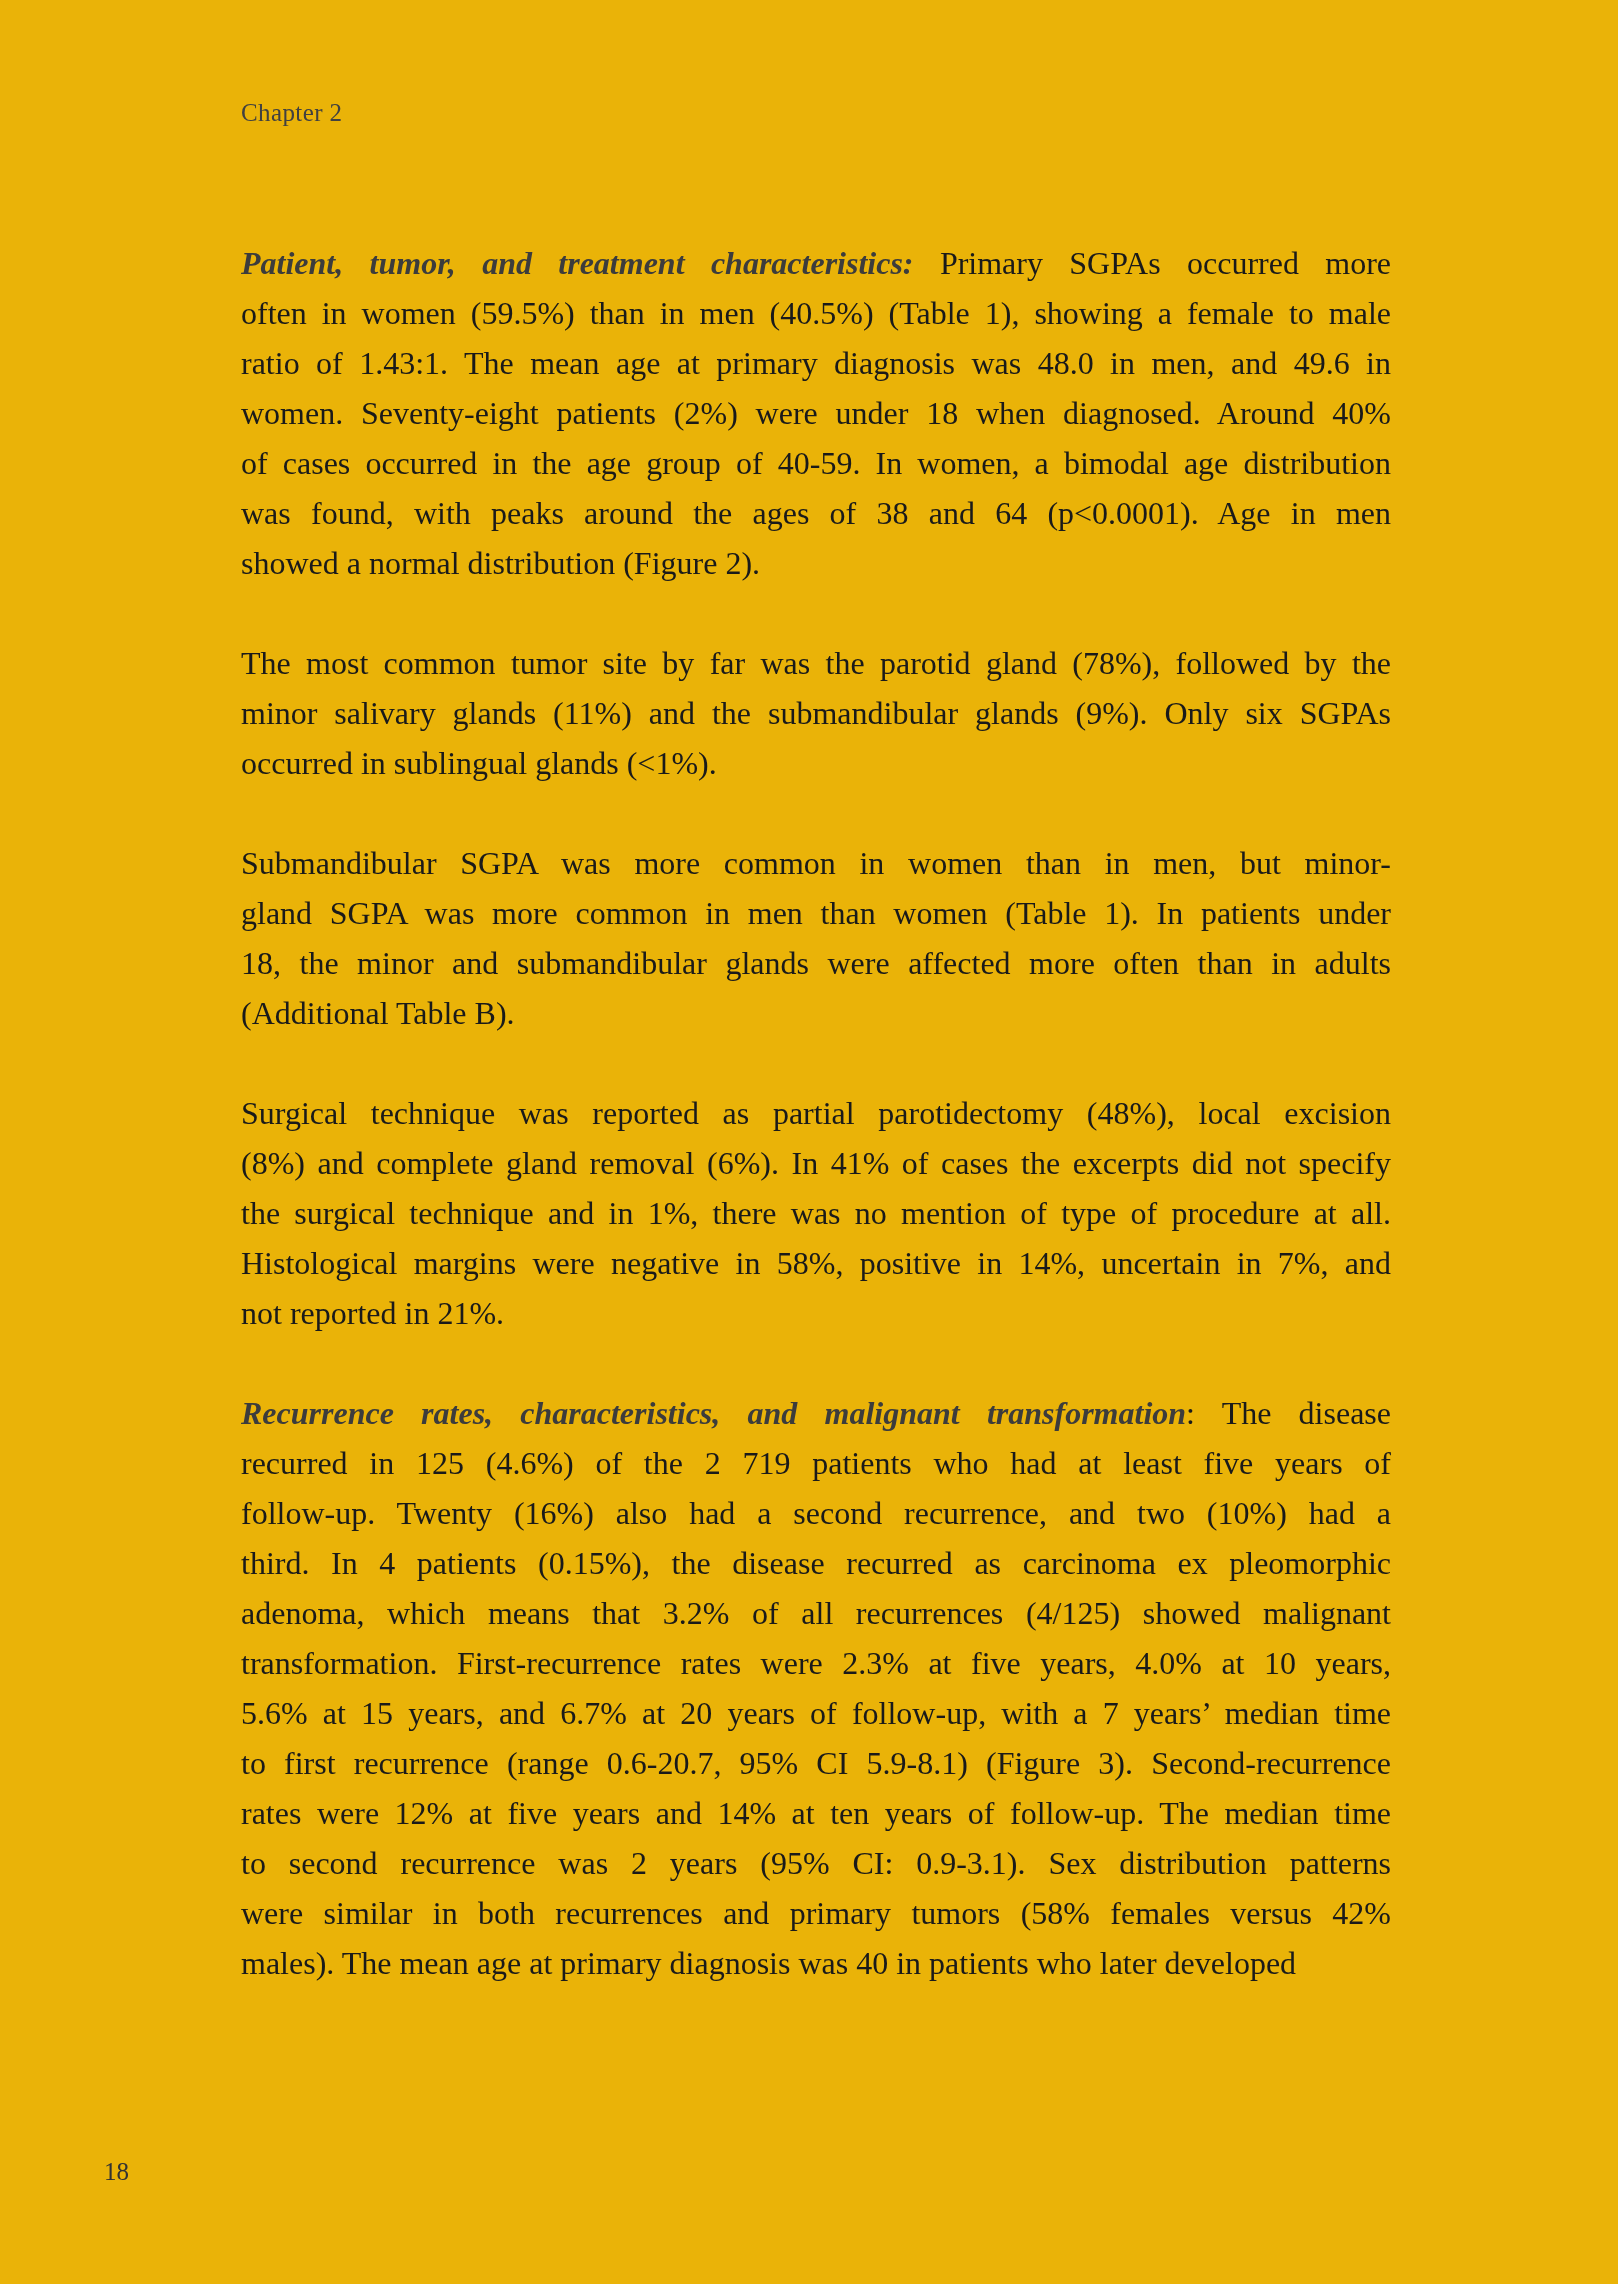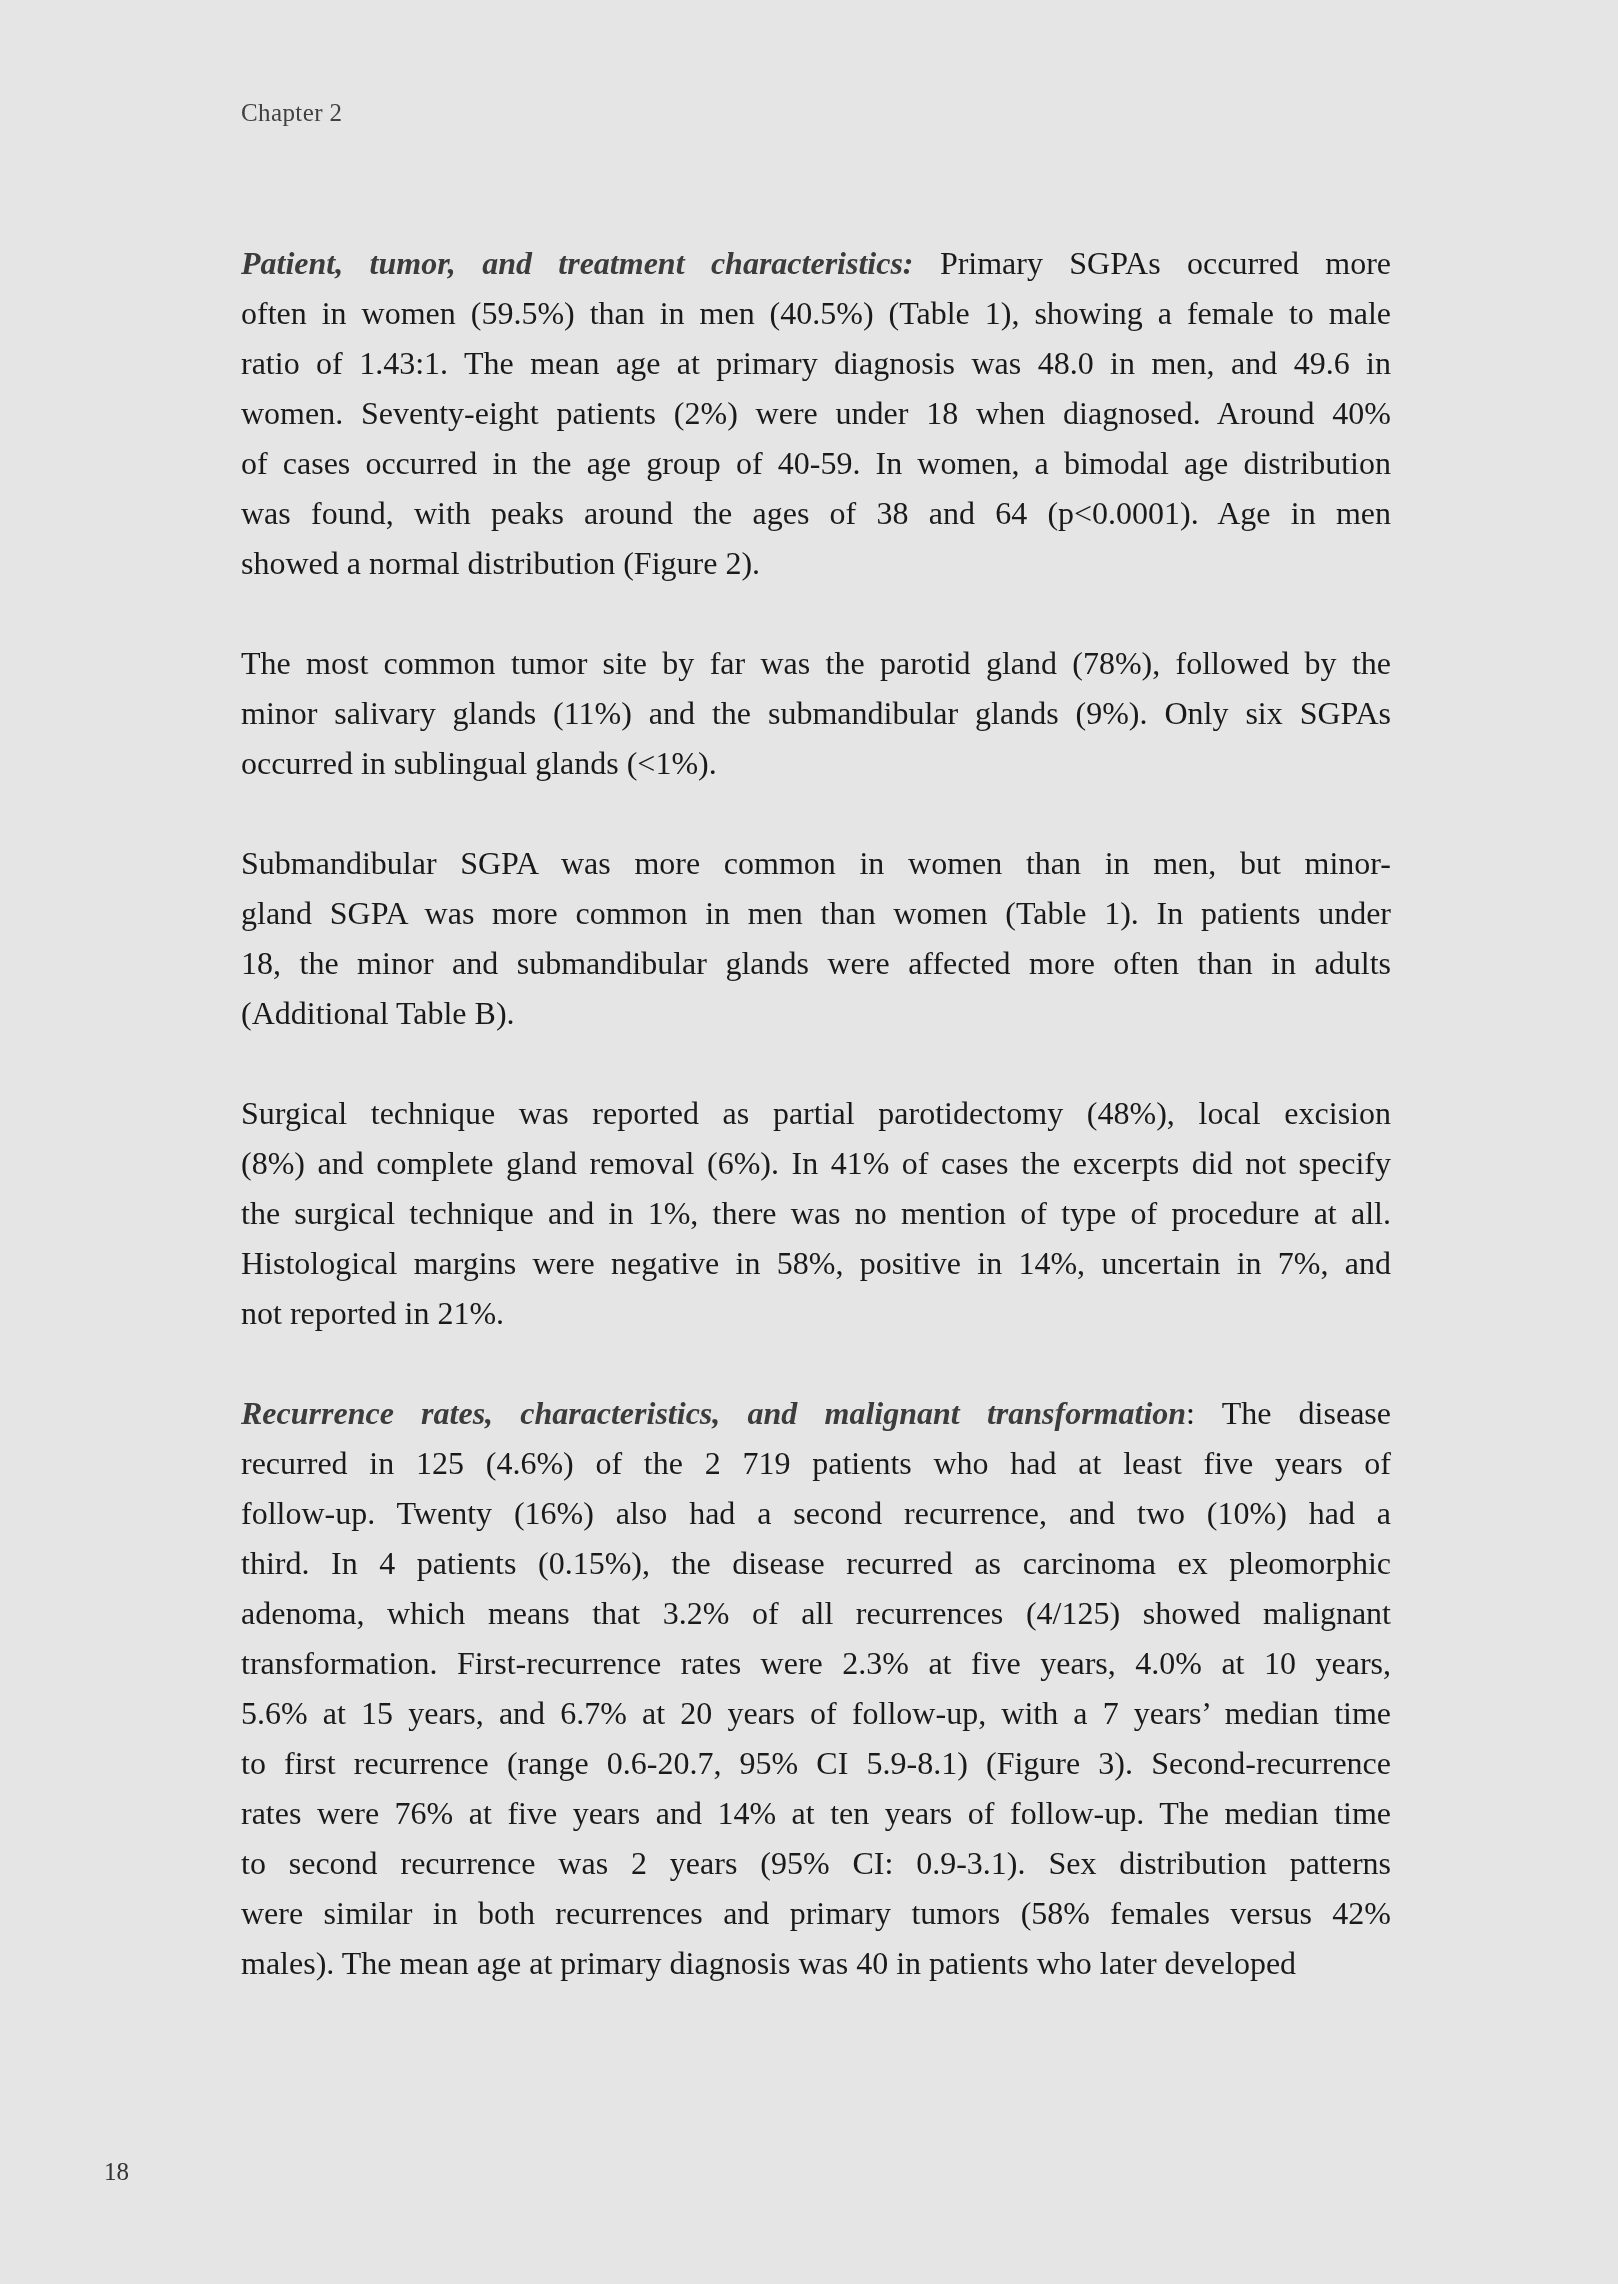--- a/index.html
+++ b/index.html
@@ -4,21 +4,21 @@
 <style>
   html, body {
     margin: 0;
     padding: 0;
     background: #ffffff;
   }
   .page {
     position: relative;
     width: 1619px;
     height: 2284px;
-    background: #e5e5e5;
+    background: #eab308;
     overflow: hidden;
     font-family: "Liberation Serif", "DejaVu Serif", serif;
   }
   .running-header {
     position: absolute;
     left: 241px;
     top: 96px;
     font-size: 25px;
     line-height: 33px;
     color: #414141;
@@ -96,21 +96,21 @@
       </div>
       <div class="paragraph">
         <div class="line"><em>Recurrence rates, characteristics, and malignant transformation</em><span>: The disease</span></div>
         <div class="line"><span>recurred in 125 (4.6%) of the 2 719 patients who had at least five years of</span></div>
         <div class="line"><span>follow-up. Twenty (16%) also had a second recurrence, and two (10%) had a</span></div>
         <div class="line"><span>third. In 4 patients (0.15%), the disease recurred as carcinoma ex pleomorphic</span></div>
         <div class="line"><span>adenoma, which means that 3.2% of all recurrences (4/125) showed malignant</span></div>
         <div class="line"><span>transformation. First-recurrence rates were 2.3% at five years, 4.0% at 10 years,</span></div>
         <div class="line"><span>5.6% at 15 years, and 6.7% at 20 years of follow-up, with a 7 years’ median time</span></div>
         <div class="line"><span>to first recurrence (range 0.6-20.7, 95% CI 5.9-8.1) (Figure 3). Second-recurrence</span></div>
-        <div class="line"><span>rates were 76% at five years and 14% at ten years of follow-up. The median time</span></div>
+        <div class="line"><span>rates were 12% at five years and 14% at ten years of follow-up. The median time</span></div>
         <div class="line"><span>to second recurrence was 2 years (95% CI: 0.9-3.1). Sex distribution patterns</span></div>
         <div class="line"><span>were similar in both recurrences and primary tumors (58% females versus 42%</span></div>
         <div class="line last"><span>males). The mean age at primary diagnosis was 40 in patients who later developed</span></div>
       </div>
     </div>
 
   <div class="page-number">18</div>
 </div>
 
 

